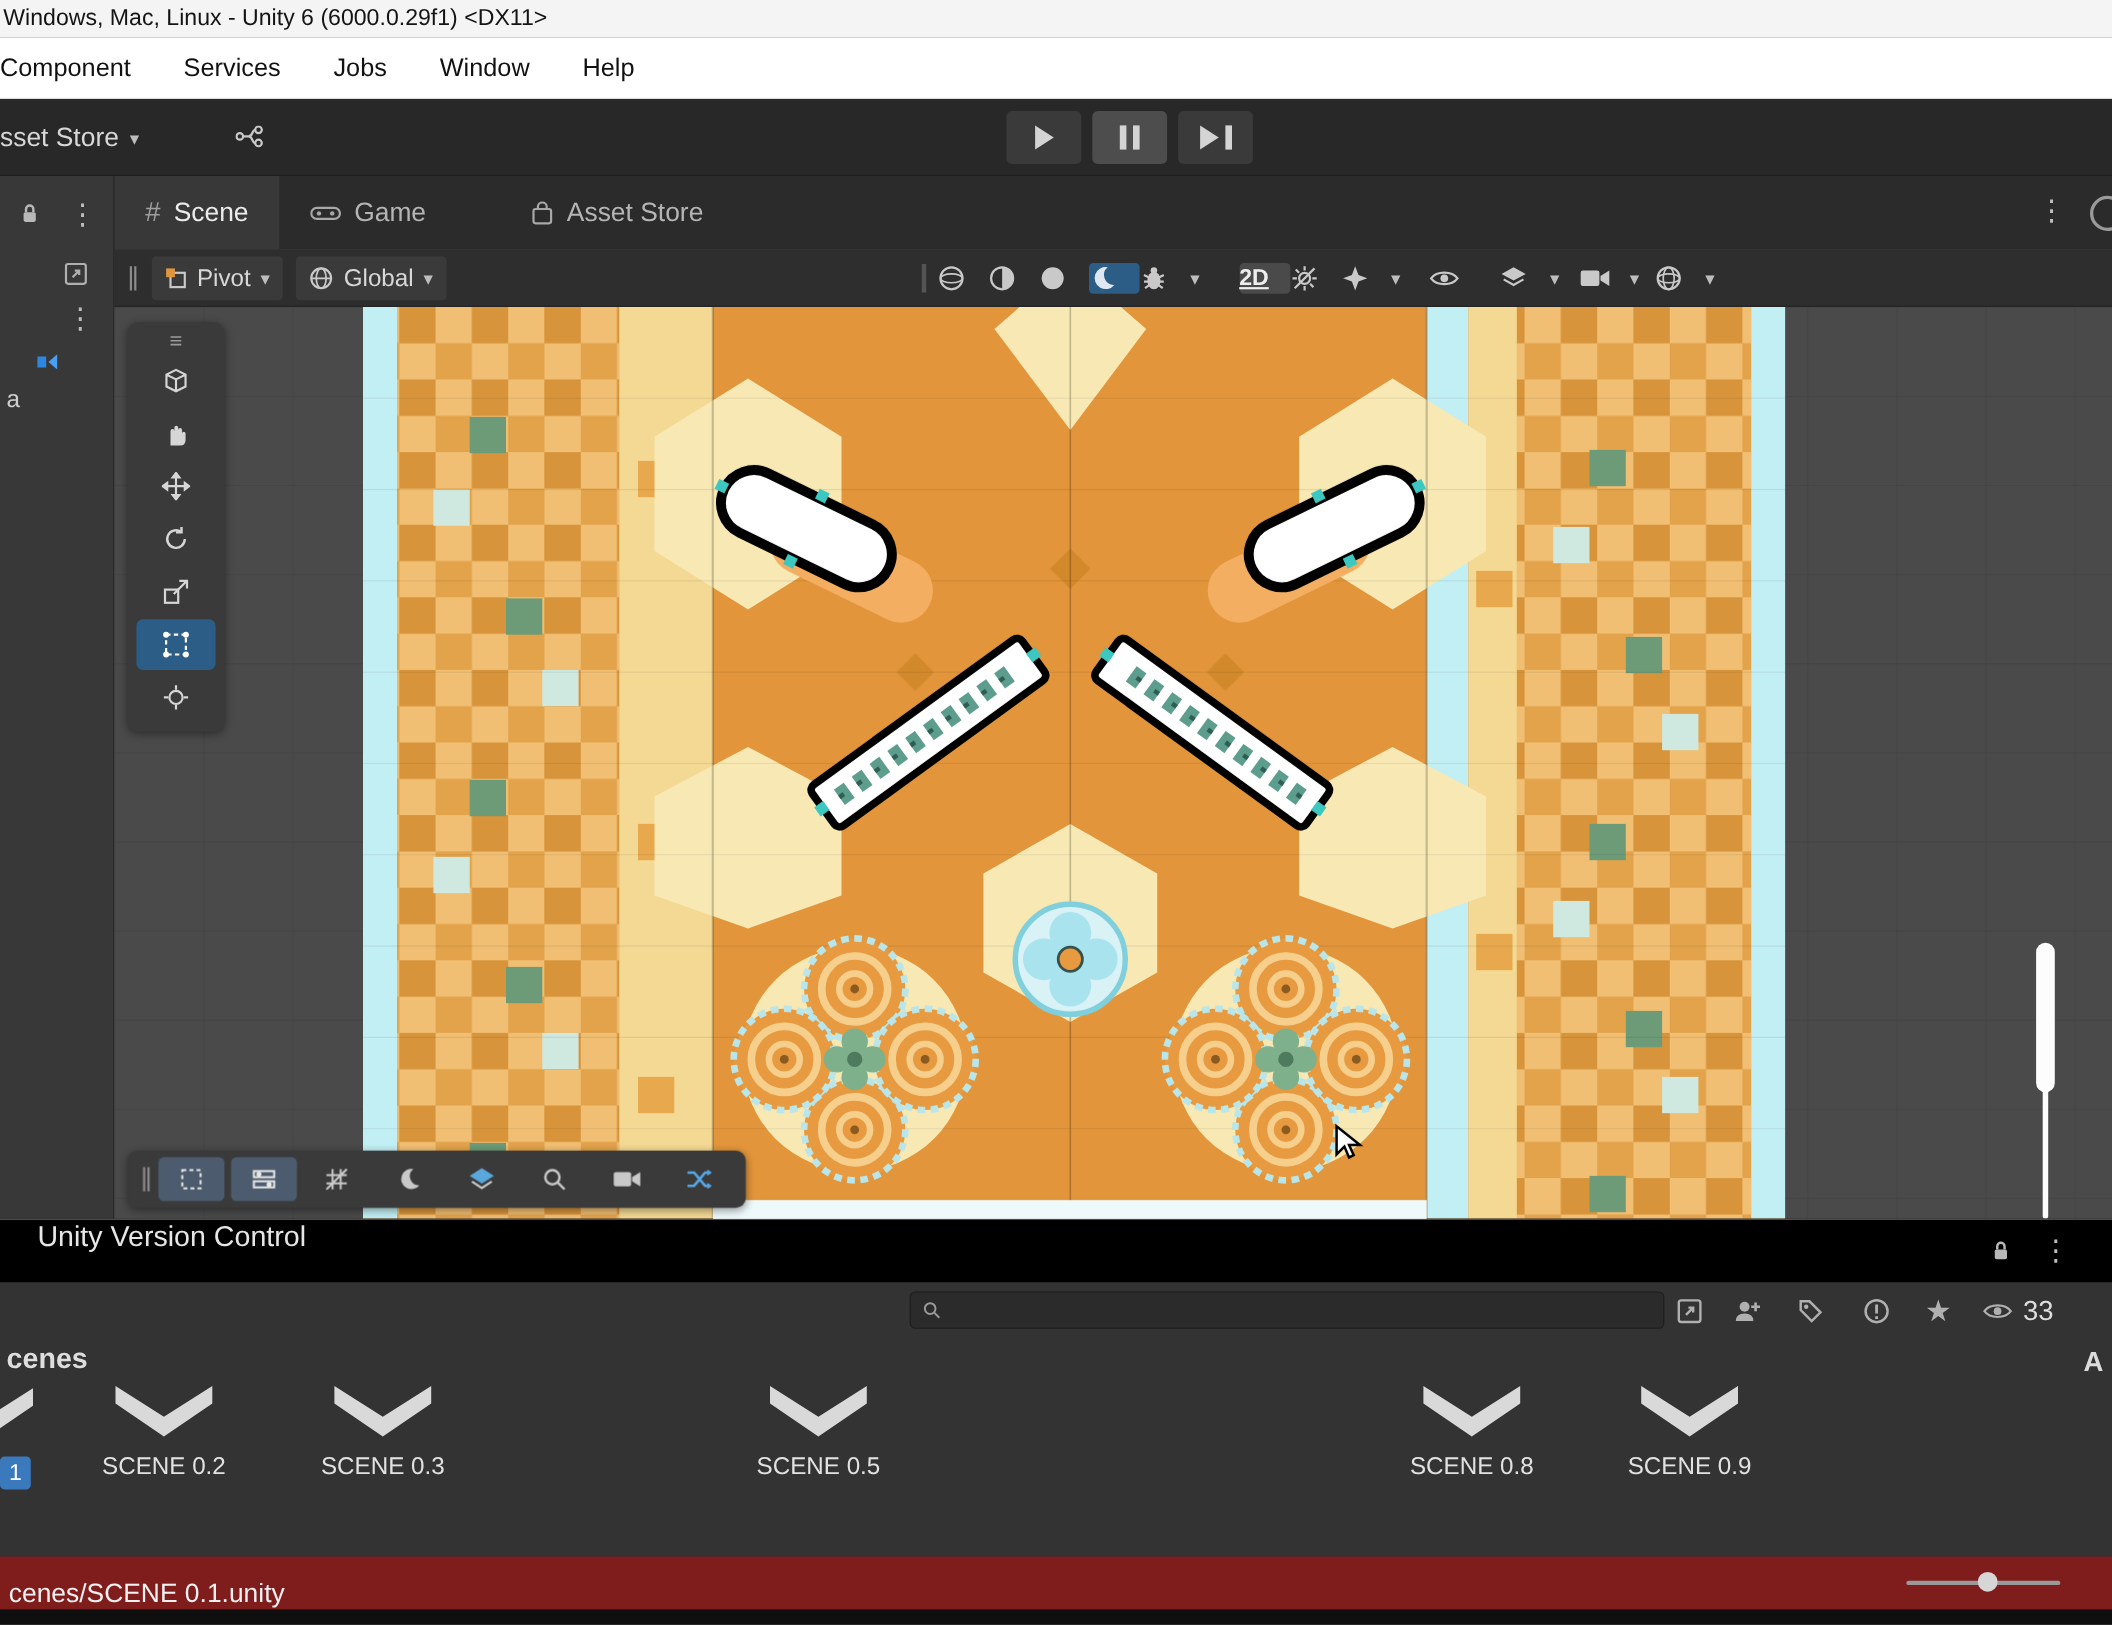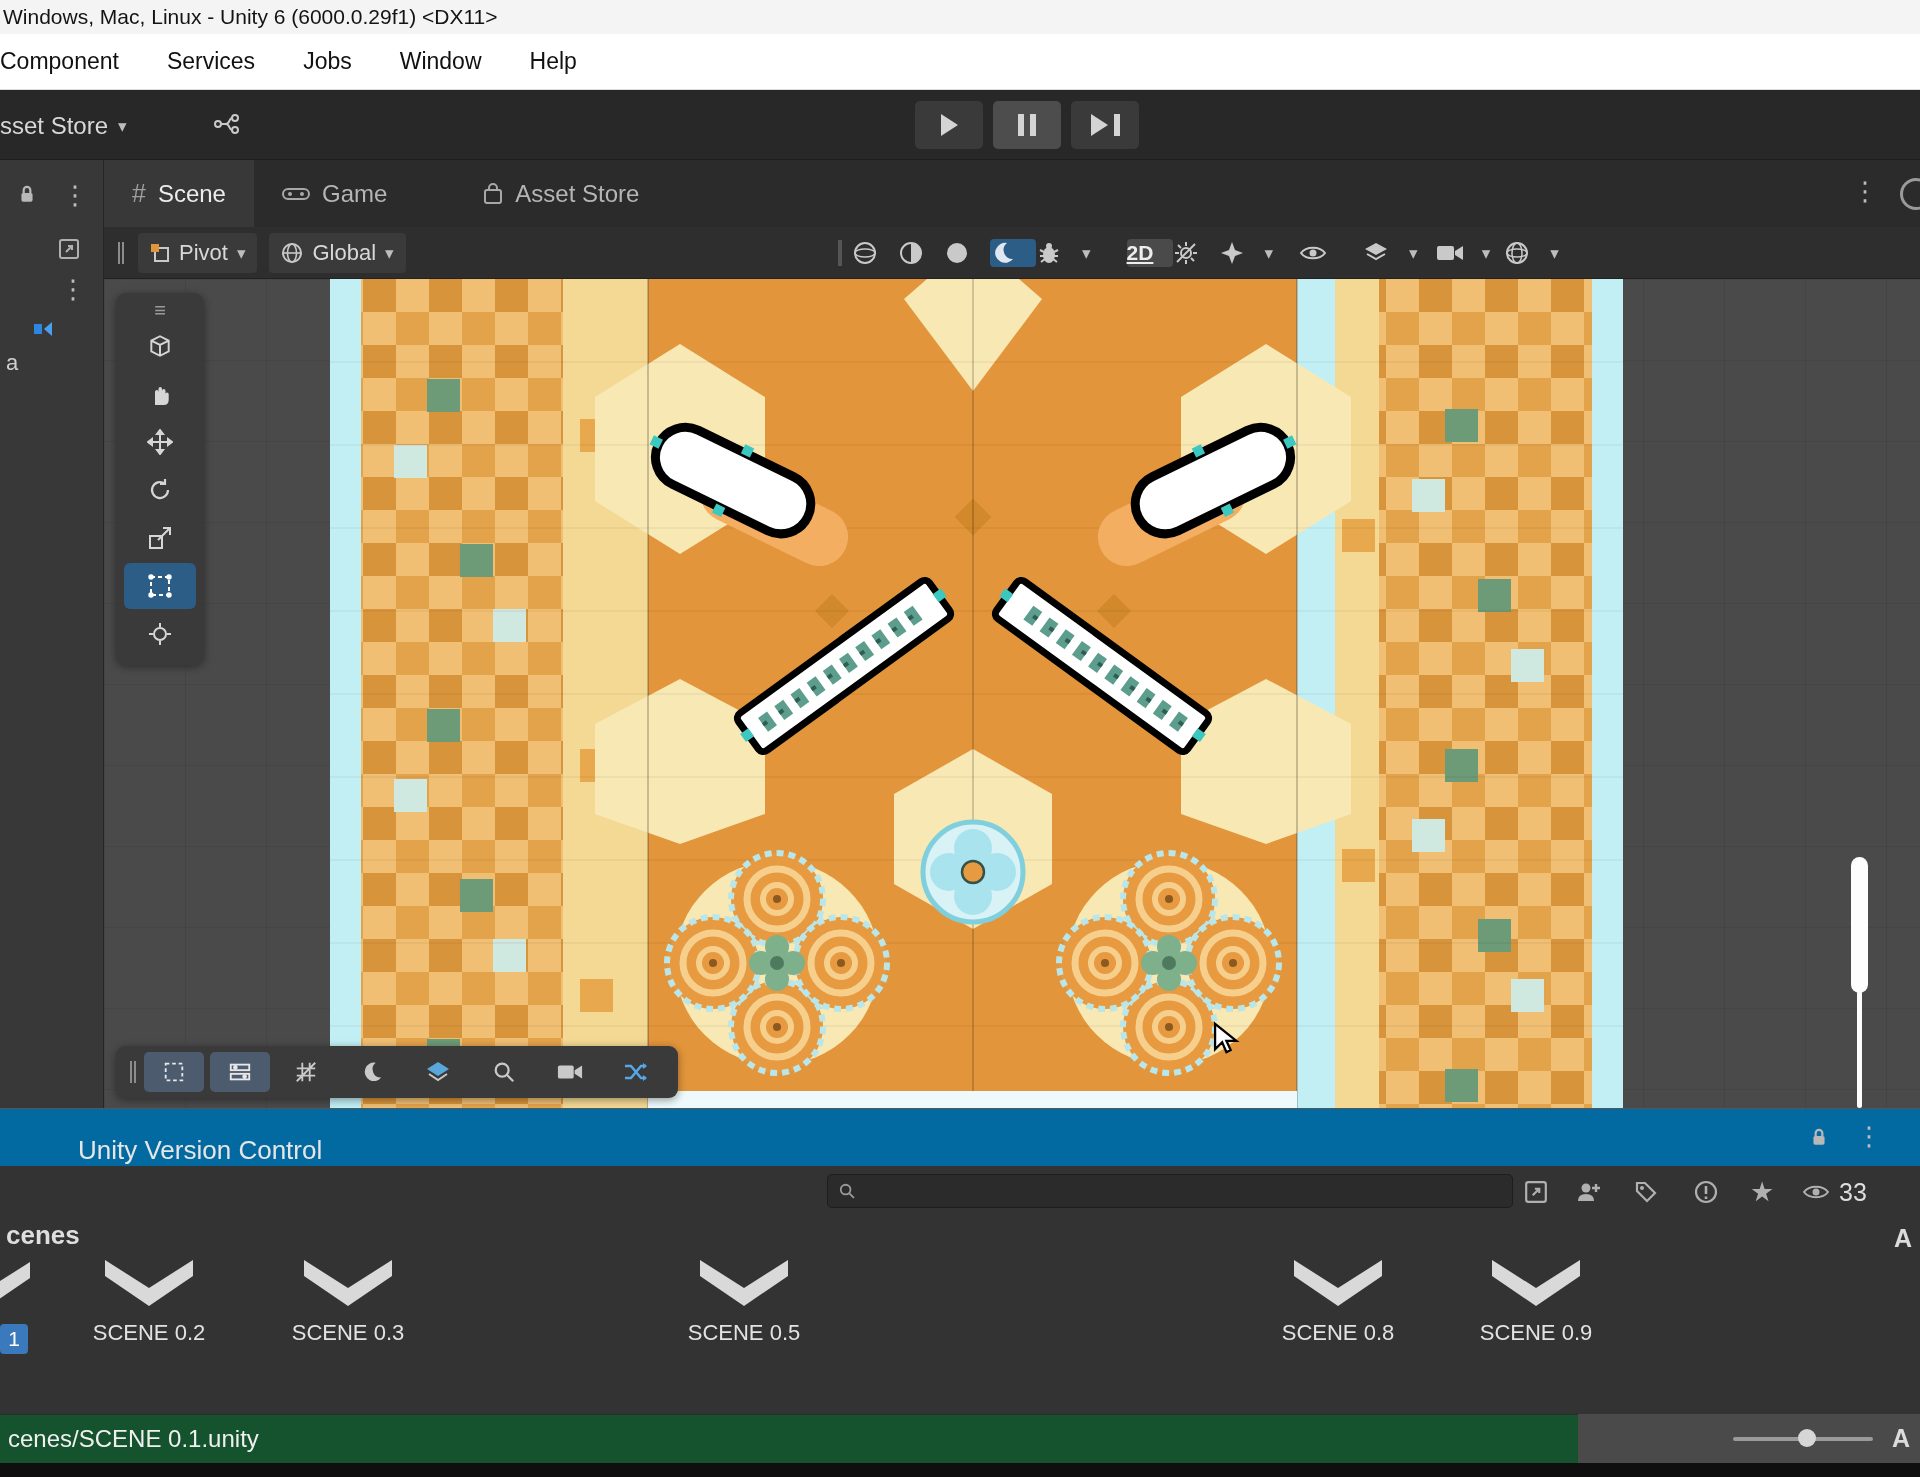--- a/index.html
+++ b/index.html
@@ -117,22 +117,22 @@
   .sb-btn.lit { background:#4c5b6d; }
 
   .vscroll { position:absolute; right:52px; top:578px; width:17px; height:136px; background:#fdfdfd; border-radius:9px; }
   .vscroll-line { position:absolute; right:58px; top:712px; width:5px; height:117px; background:#fdfdfd; border-radius:3px; }
 
   .cursor { position:absolute; left:1104px; top:742px; width:34px; height:34px; }
 
   
   .vcs-header {
     left:0; top:1108px; width:1920px; height:58px;
-    background:#0369a1; border-top:1px solid #565656;
-    display:flex; align-items:flex-end;padding-left:44px;
+    background:#000000; border-top:1px solid #565656;
+    display:flex; align-items:flex-start;
   }
   .vcs-title { margin-left:34px; font-size:26px; color:#e6e6e6; }
   .vcs-body { left:0; top:1166px; width:1920px; height:248px; background:#333333; }
   .search-field {
     position:absolute; left:827px; top:8px; width:686px; height:34px;
     background:#2b2b2b; border:1px solid #1d1d1d; border-radius:5px;
     display:flex; align-items:center; gap:8px; padding:0 10px;
     color:#cfcfcf; font-size:20px;
   }
   .vcs-tool-ico { position:absolute; top:10px; width:40px; height:32px; display:flex; align-items:center; justify-content:center; }
@@ -147,23 +147,23 @@
     background:#3a79bb; color:#fff; border-radius:4px;
     display:flex; align-items:center; justify-content:center;
     font-size:21px; padding:0 4px;
   }
   .partial-chev { position:absolute; left:-62px; top:90px; }
 
   .edge-letter { position:absolute; font-size:25px; color:#dcdcdc; }
 
   
   .statusbar {
-    left:0; top:1414px; width:1578px; height:49px;
-    background:#14532d; border-top:1px solid #2c2c2c;
-    display:flex; align-items:center;
+    left:0; top:1414px; width:1920px; height:49px;
+    background:#7f1d1d; border-top:1px solid #2c2c2c;
+    display:flex; align-items:flex-end;
   }
   .status-path { margin-left:8px; font-size:24px; color:#f0f0f0; }
   .zoom-track { position:absolute; left:1733px; top:1437px; width:140px; height:4px; background:#9a9a9a; border-radius:2px; }
   .zoom-knob { position:absolute; left:1798px; top:1429px; width:18px; height:18px; background:#d6d6d6; border-radius:50%; }
   .bottom-black { left:0; top:1463px; width:1920px; height:14px; background:#0f0f0f; }
 
   svg { display:block; }
 </style>
 </head>
 <body>

